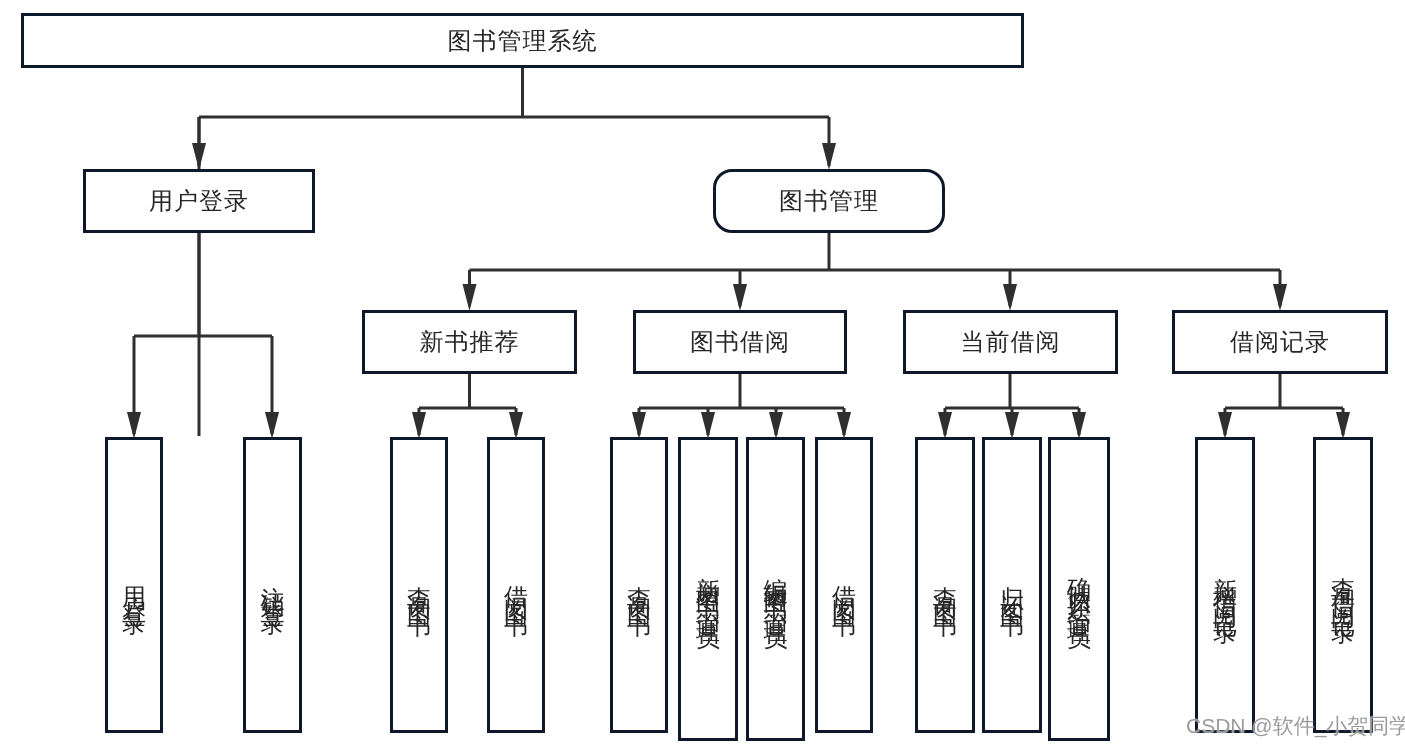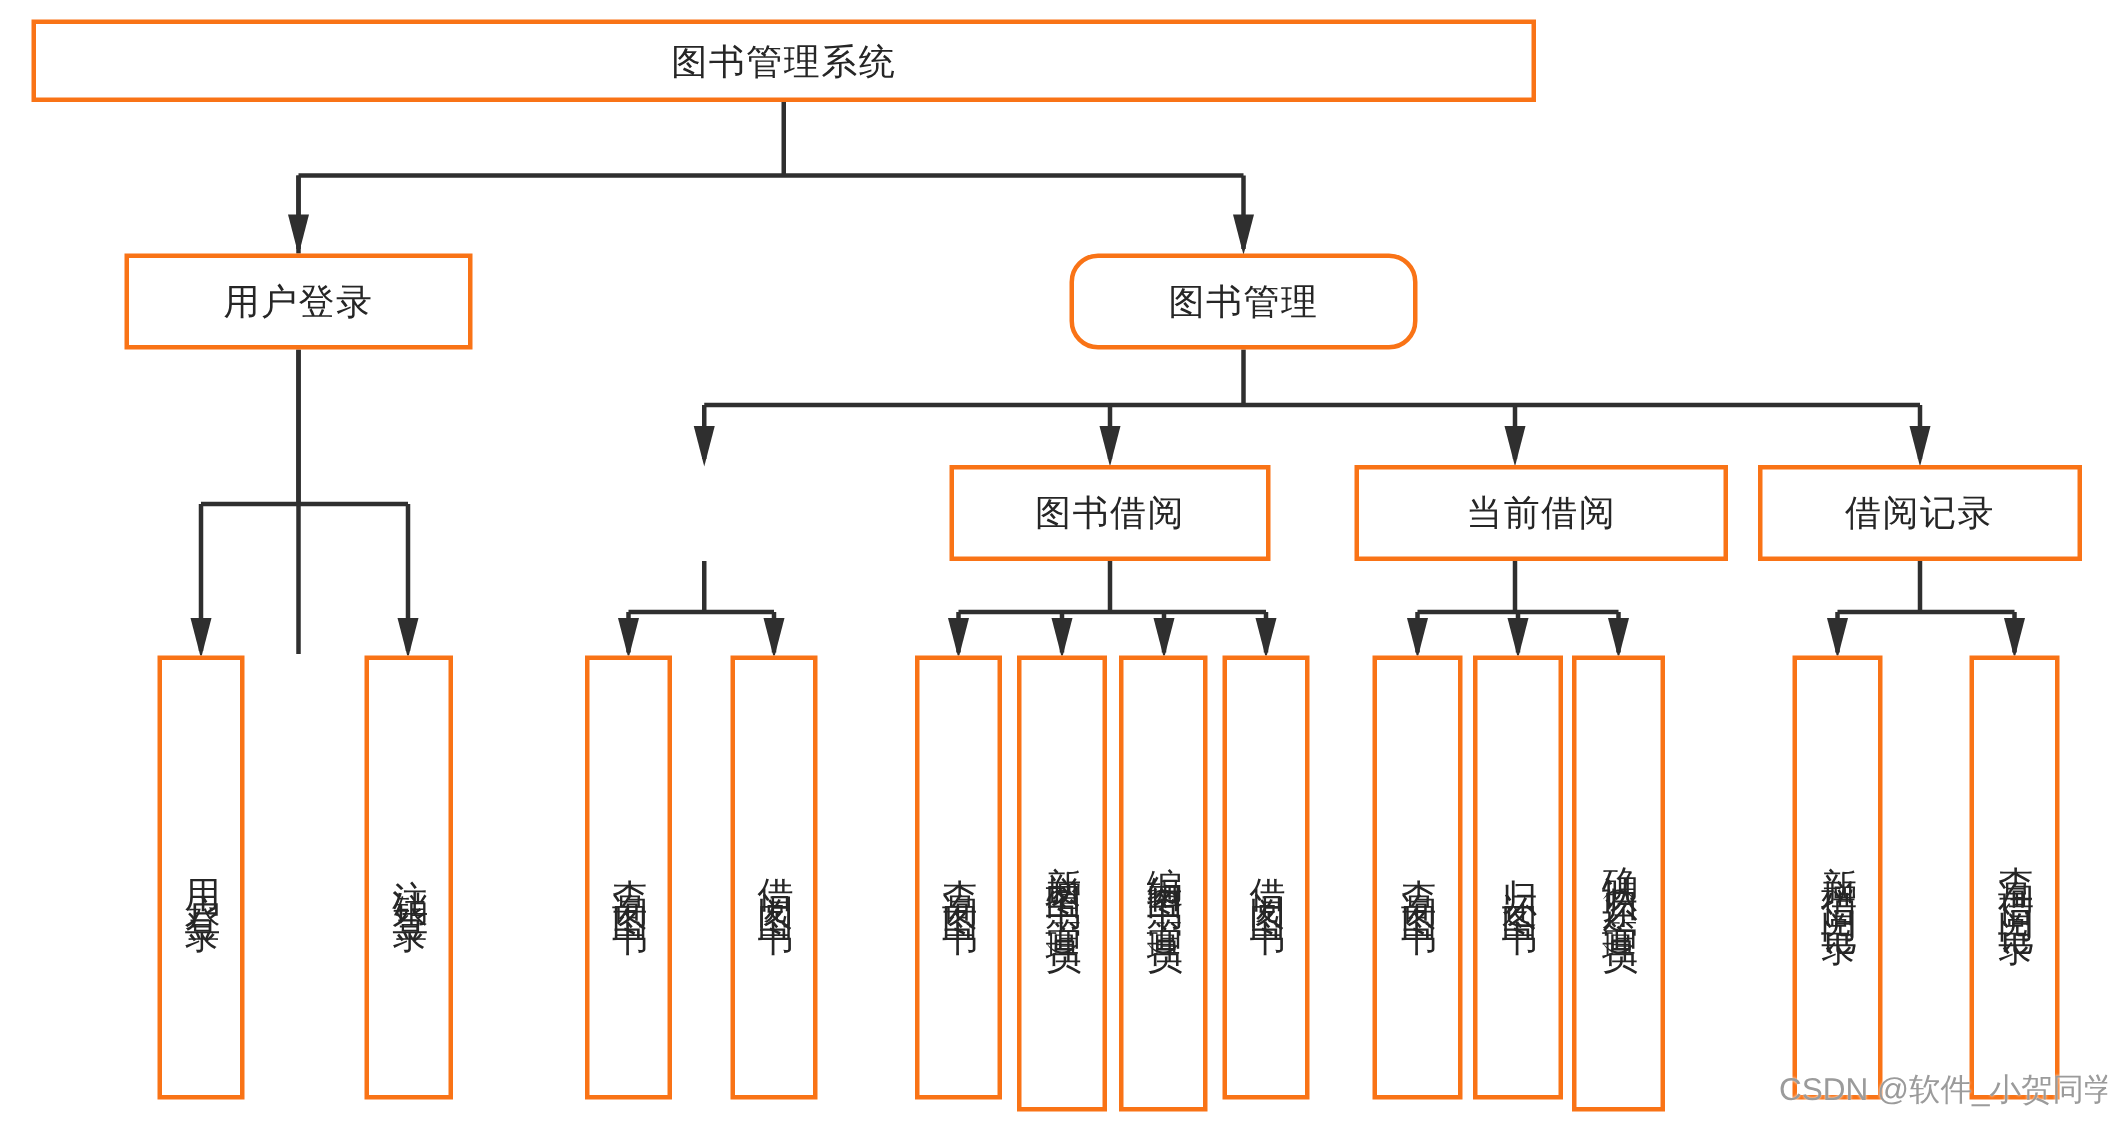--- a/index.html
+++ b/index.html
@@ -14,21 +14,21 @@
   }
   #wires {
     position: absolute;
     left: 0; top: 0;
     width: 1405px; height: 747px;
   }
   .node {
     position: absolute;
     box-sizing: border-box;
     background: #ffffff;
-    border: 3px solid #f97316;
+    border: 3px solid #0f172a;
     display: flex;
     align-items: center;
     justify-content: center;
   }
   .hlabel {
     font-size: 24px;
     letter-spacing: 1px;
     white-space: nowrap;
   }
   .vlabel {
@@ -130,24 +130,27 @@
     <span class="hlabel">图书管理系统</span>
   </div>
 
   <div class="node" style="left:83px; top:169px; width:232px; height:64px;">
     <span class="hlabel">用户登录</span>
   </div>
   <div class="node" style="left:713px; top:169px; width:232px; height:64px;border-radius:19px;">
     <span class="hlabel">图书管理</span>
   </div>
 
+  <div class="node" style="left:362px; top:310px; width:215px; height:64px;">
+    <span class="hlabel">新书推荐</span>
+  </div>
   <div class="node" style="left:633px; top:310px; width:214px; height:64px;">
     <span class="hlabel">图书借阅</span>
   </div>
-  <div class="node" style="left:903px; top:310px; width:249px; height:64px;">
+  <div class="node" style="left:903px; top:310px; width:215px; height:64px;">
     <span class="hlabel">当前借阅</span>
   </div>
   <div class="node" style="left:1172px; top:310px; width:216px; height:64px;">
     <span class="hlabel">借阅记录</span>
   </div>
 
   <div class="node" style="left:105px; top:437px; width:58px; height:296px;">
     <span class="vlabel">用户登录</span>
   </div>
   <div class="node" style="left:243px; top:437px; width:59px; height:296px;">

